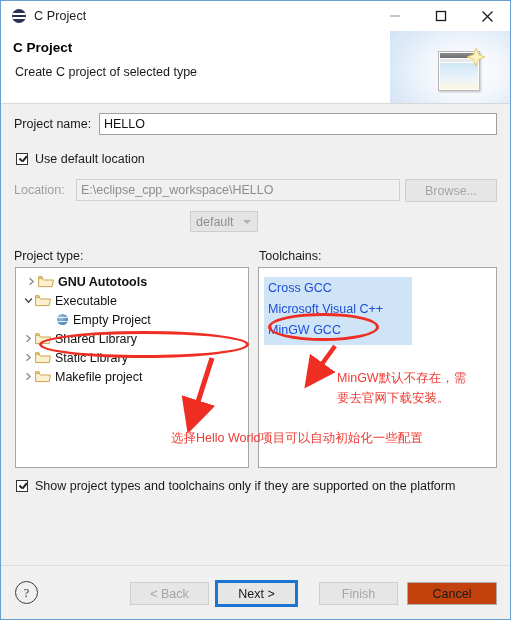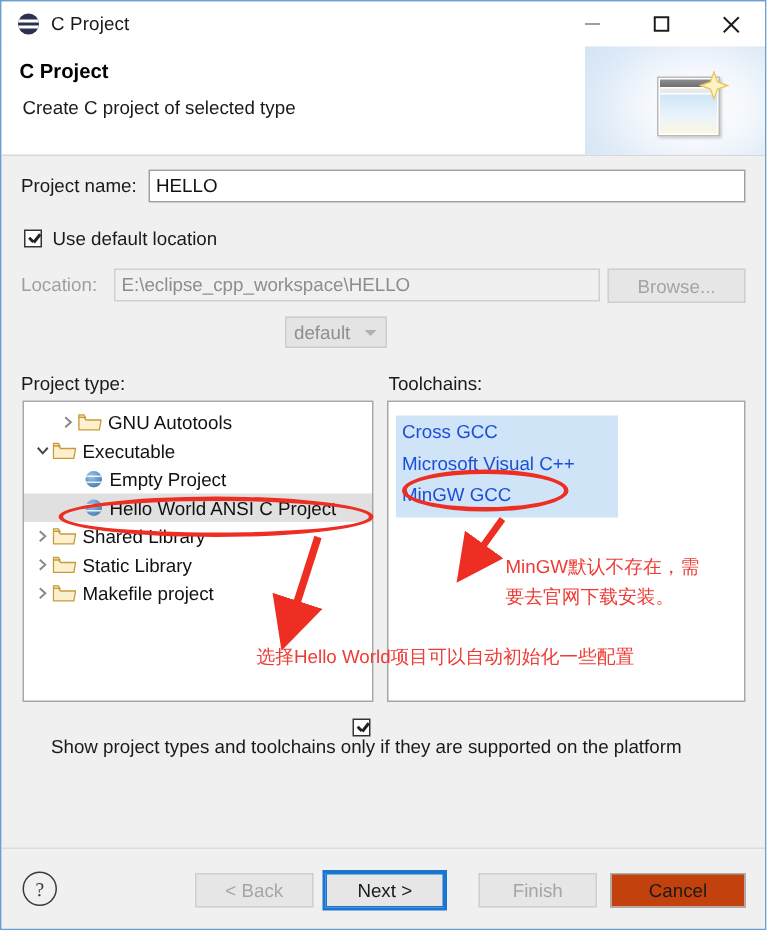--- a/index.html
+++ b/index.html
@@ -281,21 +281,21 @@
     <div class="combo" style="position:absolute;left:189px;top:107px;width:68px;">
       <span>default</span>
       <span class="arw"></span>
     </div>
 
     <div style="position:absolute;left:13px;top:145px;" class="lbl">Project type:</div>
     <div style="position:absolute;left:258px;top:145px;" class="lbl">Toolchains:</div>
 
     <div class="pane" style="left:14px;top:163px;width:234px;height:201px;">
       <div id="tree-list" style="padding-top:4px;">
-          <div class="tree-item" style="padding-left: 23px;">
+          <div class="tree-item" style="padding-left: 9px; font-weight: bold;">
             <span class="twisty">
               <svg width="9" height="9" viewBox="0 0 9 9">
                 <path d="M2.5,1.2 L6.2,4.5 L2.5,7.8" fill="none" stroke="#888" stroke-width="1.3"></path>
               </svg>
             </span>
             <span class="folder"><svg width="16" height="13" viewBox="0 0 16 13">
                 <path d="M0.6,3.2 L0.6,11.6 L14.2,11.6 L15.4,5.0 L5.4,5.0 L4.0,3.2 Z" fill="#fdf0cf" stroke="#c79b3c" stroke-width="0.9" stroke-linejoin="round"></path>
                 <path d="M0.6,3.2 L0.6,1.6 L4.0,1.6 L5.0,3.2 Z" fill="#f6deaa" stroke="#c79b3c" stroke-width="0.8"></path>
               </svg></span>
             <span>GNU Autotools</span>
@@ -310,25 +310,20 @@
                 <path d="M0.6,3.2 L0.6,11.6 L14.2,11.6 L15.4,5.0 L5.4,5.0 L4.0,3.2 Z" fill="#fdf0cf" stroke="#c79b3c" stroke-width="0.9" stroke-linejoin="round"></path>
                 <path d="M0.6,3.2 L0.6,1.6 L4.0,1.6 L5.0,3.2 Z" fill="#f6deaa" stroke="#c79b3c" stroke-width="0.8"></path>
               </svg></span>
             <span>Executable</span>
           </div>
           <div class="tree-item" style="padding-left: 28px;">
             <span class="twisty"></span>
             <span class="dot-ico"></span>
             <span>Empty Project</span>
           </div>
-          <div class="tree-item sel" style="padding-left: 28px;">
-            <span class="twisty"></span>
-            <span class="dot-ico"></span>
-            <span>Hello World ANSI C Project</span>
-          </div>
           <div class="tree-item" style="padding-left: 6px;">
             <span class="twisty">
               <svg width="9" height="9" viewBox="0 0 9 9">
                 <path d="M2.5,1.2 L6.2,4.5 L2.5,7.8" fill="none" stroke="#888" stroke-width="1.3"></path>
               </svg>
             </span>
             <span class="folder"><svg width="16" height="13" viewBox="0 0 16 13">
                 <path d="M0.6,3.2 L0.6,11.6 L14.2,11.6 L15.4,5.0 L5.4,5.0 L4.0,3.2 Z" fill="#fdf0cf" stroke="#c79b3c" stroke-width="0.9" stroke-linejoin="round"></path>
                 <path d="M0.6,3.2 L0.6,1.6 L4.0,1.6 L5.0,3.2 Z" fill="#f6deaa" stroke="#c79b3c" stroke-width="0.8"></path>
               </svg></span>
@@ -369,21 +364,21 @@
           </div>
           <div class="tc-item">
             <span>Microsoft Visual C++</span>
           </div>
           <div class="tc-item">
             <span>MinGW GCC</span>
           </div>
         </div>
     </div>
 
-    <div class="row" style="left:33px;top:375px;flex-direction:column;">
+    <div class="row" style="left:15px;top:375px;">
       <span class="cbx"></span>
       <span class="lbl">Show project types and toolchains only if they are supported on the platform</span>
     </div>
 
   </div>
 
   <div class="footer">
     <div class="helpicon">?</div>
     <div class="btn disabled" style="position:absolute;left:129px;top:16px;width:79px;">
       <span>&lt; Back</span>

